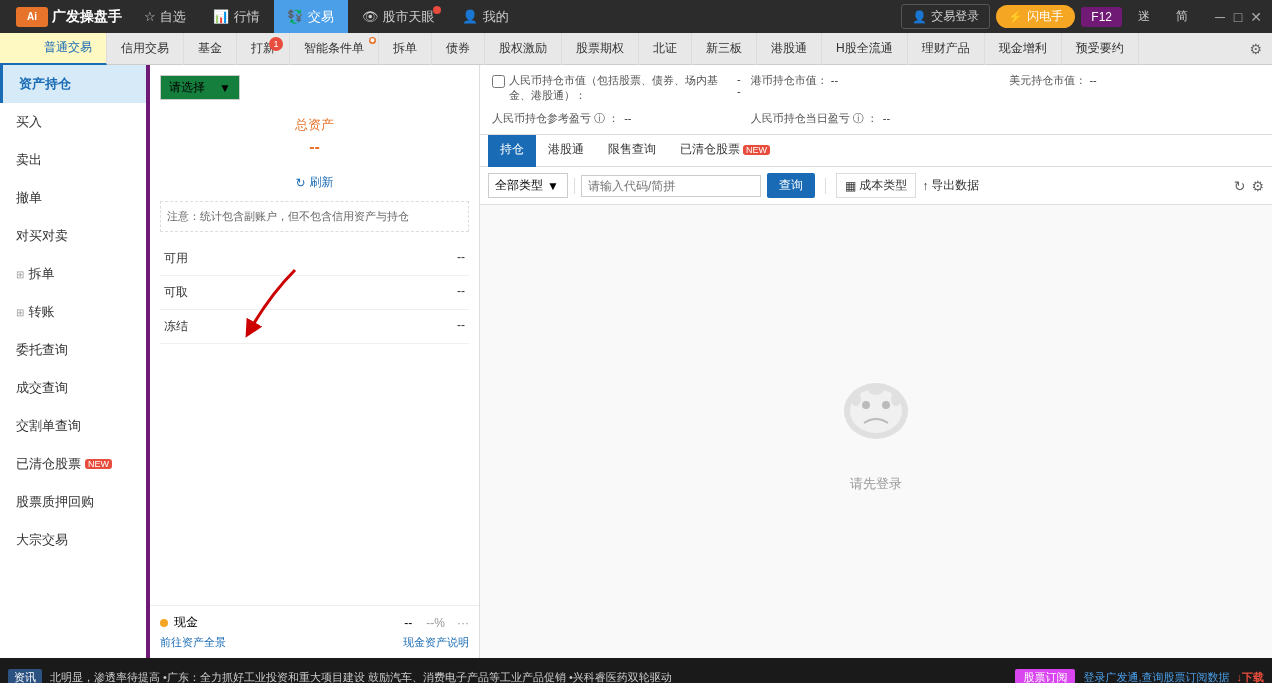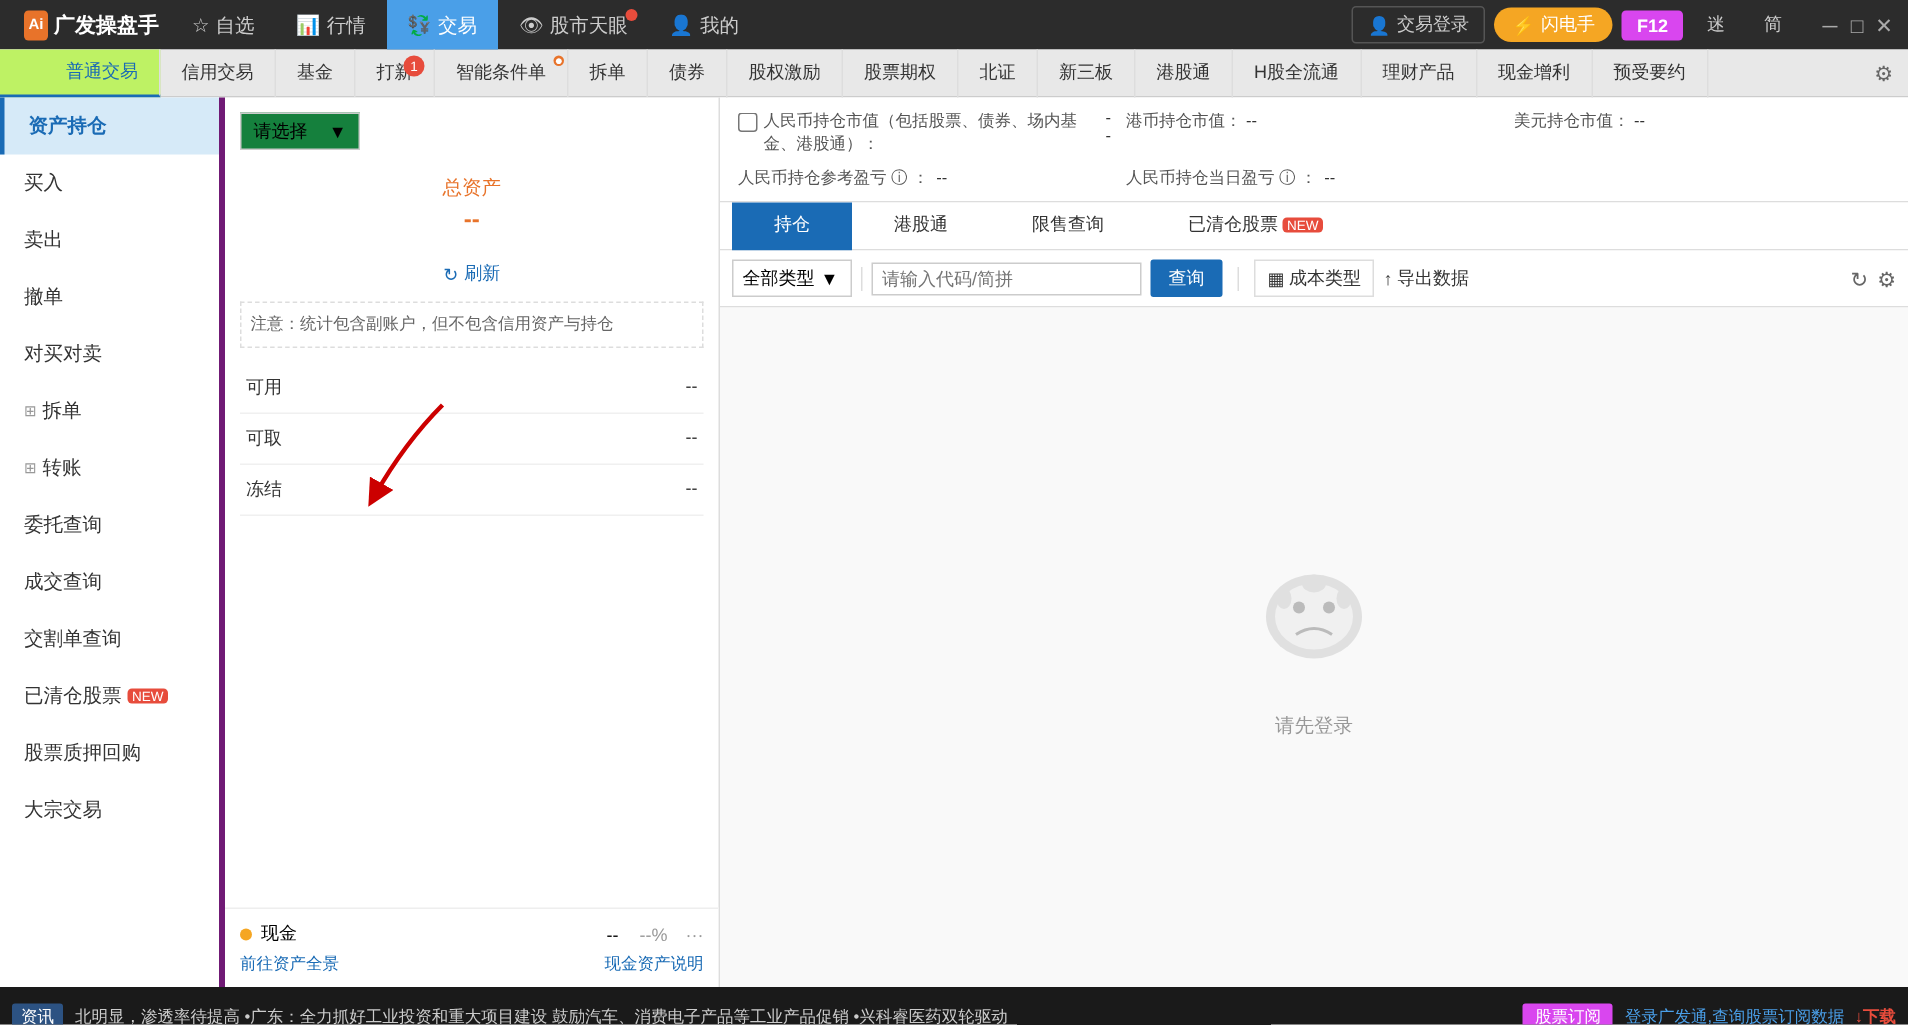--- a/index.html
+++ b/index.html
@@ -1,37 +1,37 @@
 <!DOCTYPE html>
 <html><head>
   <meta charset="utf-8">
   <style>
     * { margin: 0; padding: 0; box-sizing: border-box; }
     body { font-family: 'Microsoft YaHei', '微软雅黑', sans-serif; font-size: 12px; background: #f0f0f0; width: 1272px; height: 683px; overflow: hidden; }
 
     
     .title-bar { display: flex; align-items: center; background: #2c2c2c; height: 33px; padding: 0 8px; color: #fff; user-select: none; }
     .title-bar-logo { display: flex; align-items: center; gap: 4px; font-size: 14px; font-weight: bold; color: #fff; padding: 0 8px; }
-    .title-bar-logo .logo-icon { width: 16px; height: 20px; background: #e8732a; border-radius: 3px; display: flex; align-items: center; justify-content: center; font-size: 10px; font-weight: bold; color: white; }
+    .title-bar-logo .logo-icon { width: 32px; height: 20px; background: #e8732a; border-radius: 3px; display: flex; align-items: center; justify-content: center; font-size: 10px; font-weight: bold; color: white; }
     .title-nav { display: flex; height: 33px; }
     .title-nav-item { display: flex; align-items: center; gap: 4px; padding: 0 14px; cursor: pointer; color: #ccc; font-size: 13px; position: relative; }
     .title-nav-item.active { background: #4a9fe8; color: #fff; }
     .title-nav-item .badge { background: #e74c3c; color: white; border-radius: 50%; width: 8px; height: 8px; font-size: 8px; display: inline-block; position: absolute; top: 6px; right: 8px; }
     .title-right { margin-left: auto; display: flex; align-items: center; gap: 6px; }
     .title-right-btn { display: flex; align-items: center; gap: 4px; padding: 3px 10px; border-radius: 3px; cursor: pointer; color: #ccc; font-size: 12px; }
     .title-right-btn.login { border: 1px solid #555; }
     .title-right-btn.flash { background: #f5a623; color: #fff; border-radius: 12px; padding: 3px 12px; }
-    .title-right-btn.f12 { background: #d946ef; color: #fff; border-radius: 3px; font-weight: bold; }
+    .title-right-btn.f12 { background: #701a75; color: #fff; border-radius: 3px; font-weight: normal; }
     .window-controls { display: flex; align-items: center; gap: 2px; margin-left: 8px; }
     .window-btn { width: 16px; height: 16px; display: flex; align-items: center; justify-content: center; cursor: pointer; color: #aaa; font-size: 14px; }
 
     
     .tab-bar { display: flex; align-items: center; background: #e8e8e8; border-bottom: 1px solid #ccc; height: 32px; padding: 0; }
     .tab-item { display: flex; align-items: center; padding: 0 14px; height: 32px; cursor: pointer; font-size: 12px; color: #333; border-right: 1px solid #ddd; position: relative; white-space: nowrap; }
-    .tab-item.active { background: #bef264; color: #1a6bb5; border-bottom: 2px solid #1a6bb5; padding-left: 44px; }
+    .tab-item.active { background: #fef9c3; color: #1a6bb5; border-bottom: 2px solid #1a6bb5; padding-left: 44px; }
     .tab-item .tab-badge { background: #e74c3c; color: white; border-radius: 50%; width: 14px; height: 14px; font-size: 9px; display: flex; align-items: center; justify-content: center; position: absolute; top: 4px; right: 6px; }
     .tab-settings { margin-left: auto; padding: 0 10px; cursor: pointer; color: #666; font-size: 14px; }
 
     
     .main-layout { display: flex; height: calc(683px - 33px - 32px - 25px); }
 
     
     .sidebar { width: 150px; background: #fff; border-right: 4px solid #701a75; display: flex; flex-direction: column; }
     .sidebar-item { display: flex; align-items: center; padding: 10px 16px; cursor: pointer; color: #333; font-size: 13px; position: relative; }
     .sidebar-item.active { background: #d6eaf8; color: #1a6bb5; font-weight: bold; border-left: 3px solid #1a6bb5; }
@@ -57,21 +57,21 @@
     .arrow-indicator svg { width: 80px; height: 80px; }
     .bottom-panel { position: absolute; bottom: 0; left: 0; right: 0; padding: 8px 10px; border-top: 1px solid #eee; background: #fff; }
     .cash-row { display: flex; align-items: center; gap: 6px; font-size: 12px; }
     .cash-dot { width: 8px; height: 8px; background: #f5a623; border-radius: 50%; }
     .bottom-links { display: flex; justify-content: space-between; font-size: 11px; color: #1a6bb5; cursor: pointer; margin-top: 4px; }
 
     
     .right-panel { flex: 1; background: #f5f5f5; display: flex; flex-direction: column; }
     .right-top-info { background: #fff; border-bottom: 1px solid #ddd; padding: 8px 12px; display: grid; grid-template-columns: 1fr 1fr 1fr; gap: 8px; font-size: 11px; }
     .right-tabs { display: flex; align-items: center; background: #fff; border-bottom: 1px solid #ddd; padding: 0 8px; height: 32px; }
-    .right-tab { padding: 0 28px; height: 32px; display: flex; align-items: center; cursor: pointer; color: #333; font-size: 12px; border-bottom: 2px solid transparent; }
+    .right-tab { padding: 0 12px; height: 32px; display: flex; align-items: center; cursor: pointer; color: #333; font-size: 12px; border-bottom: 2px solid transparent; }
     .right-tab.active { color: #fff; background: #1a6bb5; }
     .right-tab .new-badge { background: #e74c3c; color: white; border-radius: 3px; padding: 0 3px; font-size: 9px; margin-left: 3px; }
     .query-bar { display: flex; align-items: center; gap: 6px; padding: 6px 8px; background: #fff; border-bottom: 1px solid #ddd; }
     .type-select { border: 1px solid #ccc; padding: 3px 6px; font-size: 12px; background: #fff; display: flex; align-items: center; gap: 4px; cursor: pointer; min-width: 80px; }
     .query-input { border: 1px solid #ccc; padding: 3px 6px; font-size: 12px; flex: 1; max-width: 180px; outline: none; }
     .query-btn { background: #1a6bb5; color: #fff; border: none; padding: 4px 12px; cursor: pointer; font-size: 12px; border-radius: 2px; }
     .cost-btn { display: flex; align-items: center; gap: 3px; cursor: pointer; color: #333; font-size: 12px; border: 1px solid #ddd; padding: 3px 8px; }
     .export-btn { display: flex; align-items: center; gap: 3px; cursor: pointer; color: #333; font-size: 12px; }
     .right-icons { margin-left: auto; display: flex; gap: 6px; }
     .icon-btn { cursor: pointer; color: #666; font-size: 14px; }

